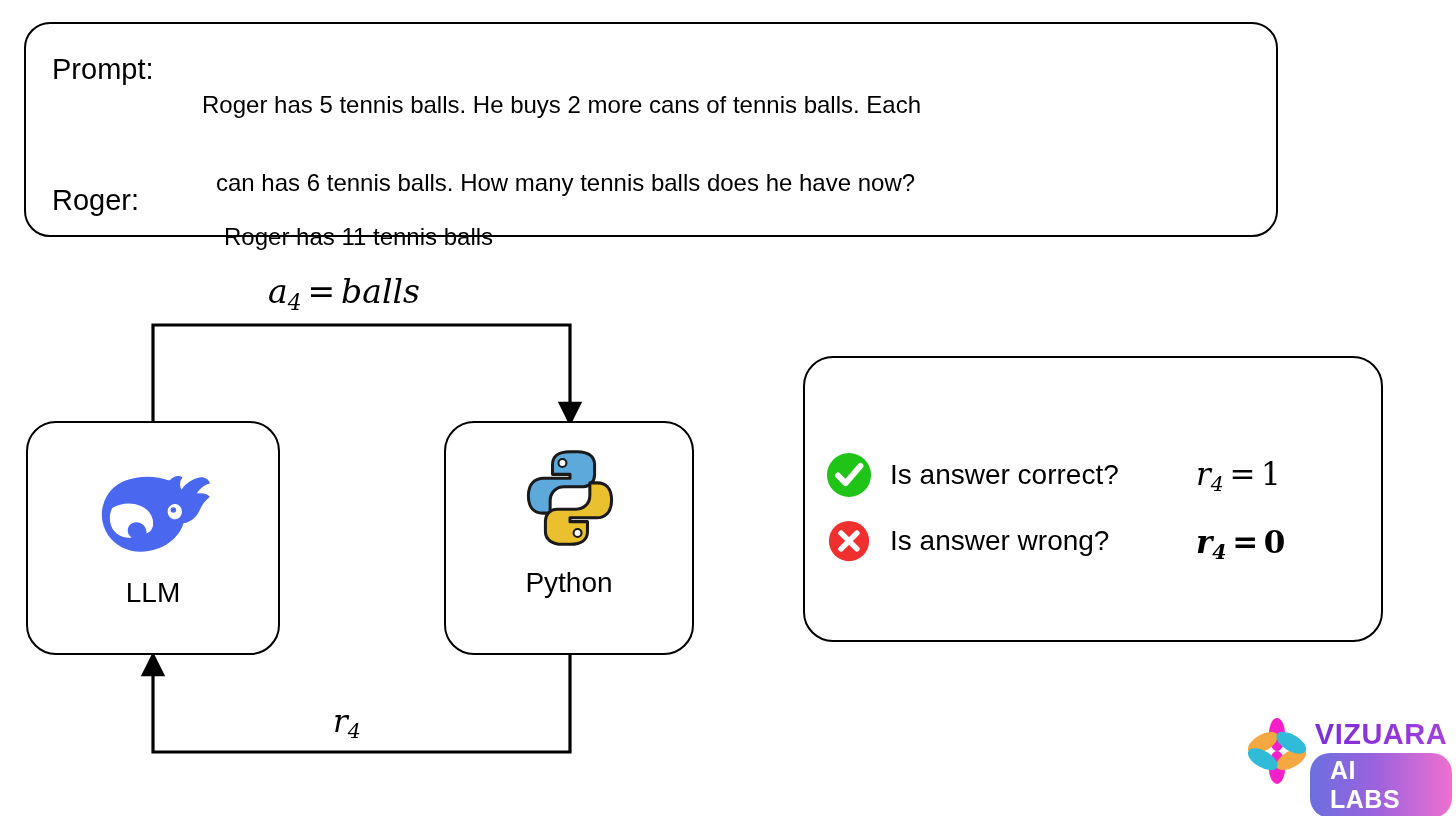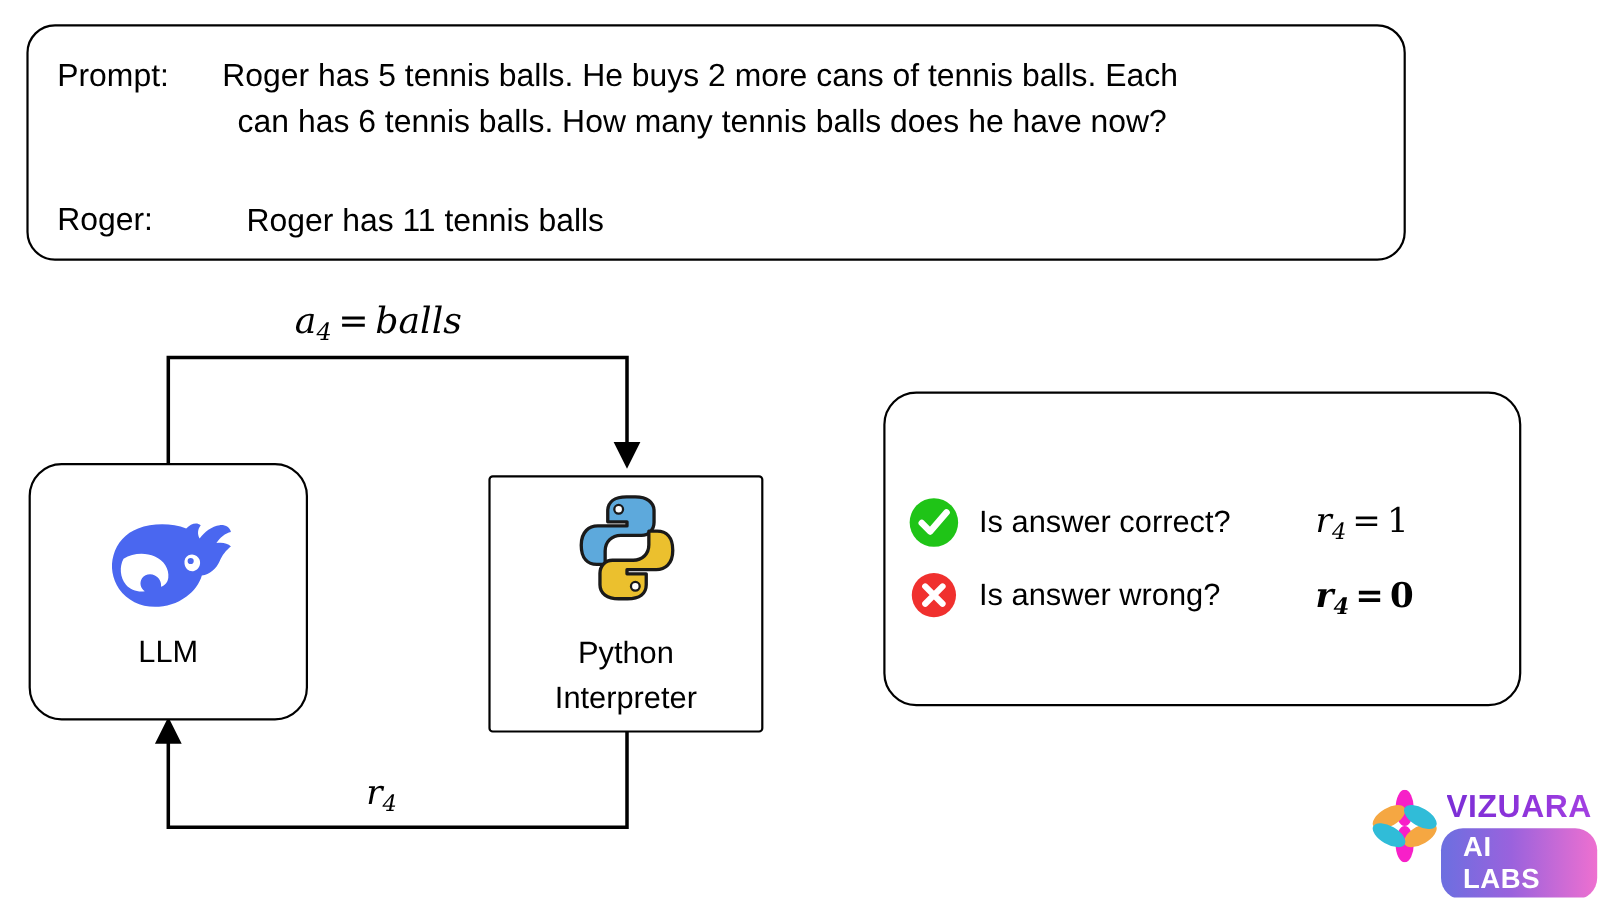--- a/index.html
+++ b/index.html
@@ -7,24 +7,24 @@
        font-family:"Liberation Sans", sans-serif;color:#000;}
   .stage{position:absolute;left:0;top:0;width:1456px;height:816px;}
 
   
   .box{position:absolute;border:2.6px solid #000;background:#fff;box-sizing:border-box;}
 
   #prompt-box{left:24px;top:22px;width:1254px;height:215px;border-radius:26px;}
 
   .pb-row{position:absolute;display:flex;align-items:flex-start;}
   .pb-label{font-size:29px;line-height:40px;white-space:nowrap;}
-  .pb-text{font-size:29px;line-height:42px;}
+  .pb-text{font-size:24px;line-height:42px;margin-top:36px;}
 
   #llm-box{left:26px;top:421px;width:254px;height:234px;border-radius:30px;}
-  #py-box{left:444px;top:421px;width:250px;height:234px;border-radius:4px;margin-top:11px;}
+  #py-box{left:444px;top:421px;width:250px;height:234px;border-radius:30px;}
   #reward-box{left:803px;top:356px;width:580px;height:286px;border-radius:30px;}
 
   .node-caption{position:absolute;left:0;width:100%;text-align:center;
                 font-size:28px;line-height:40px;}
 
   
   #wires{position:absolute;left:0;top:0;width:1456px;height:816px;pointer-events:none;}
 
   
   .math{position:absolute;font-family:"DejaVu Serif", serif;font-style:italic;
@@ -125,21 +125,20 @@
       C88,118 78,120 73,127 C68,135 70,145 78,150
       C66,152 52,148 44,138 C34,126 32,106 40,92 Z"></path>
     <path fill="#ffffff" d="
       M156,86 C164,82 173,86 176,94 C179,103 174,112 166,114
       C158,116 150,110 149,101 C148,94 151,89 156,86 Z"></path>
     <circle cx="160" cy="96" r="5.5" fill="#4a67f0"></circle>
   </svg>
 
   <div class="box" id="py-box">
     <div class="node-caption" style="top:140px;">Python</div>
-    <div class="node-caption" style="top:181px;">Interpreter</div>
   </div>
   <svg id="pylogo" viewBox="0 0 110 110" xmlns="http://www.w3.org/2000/svg">
 
     <path fill="#5da9dc" stroke="#1a1a1a" stroke-width="3.2" stroke-linejoin="round" d="
       M54.5,6 C43,6 36.5,11 36.5,19.5 L36.5,30 L55,30 L55,34 L27,34
       C18.5,34 11,39.5 11,52.5 C11,65.5 17.5,71 26,71 L34,71 L34,58
       C34,49 40.5,43 49,43 L69,43 C76,43 81,37.5 81,30.5 L81,19.5
       C81,11 74,6 63,6 Z"></path>
     <circle cx="47" cy="18" r="4.2" fill="#ffffff" stroke="#1a1a1a" stroke-width="2.2"></circle>
 

